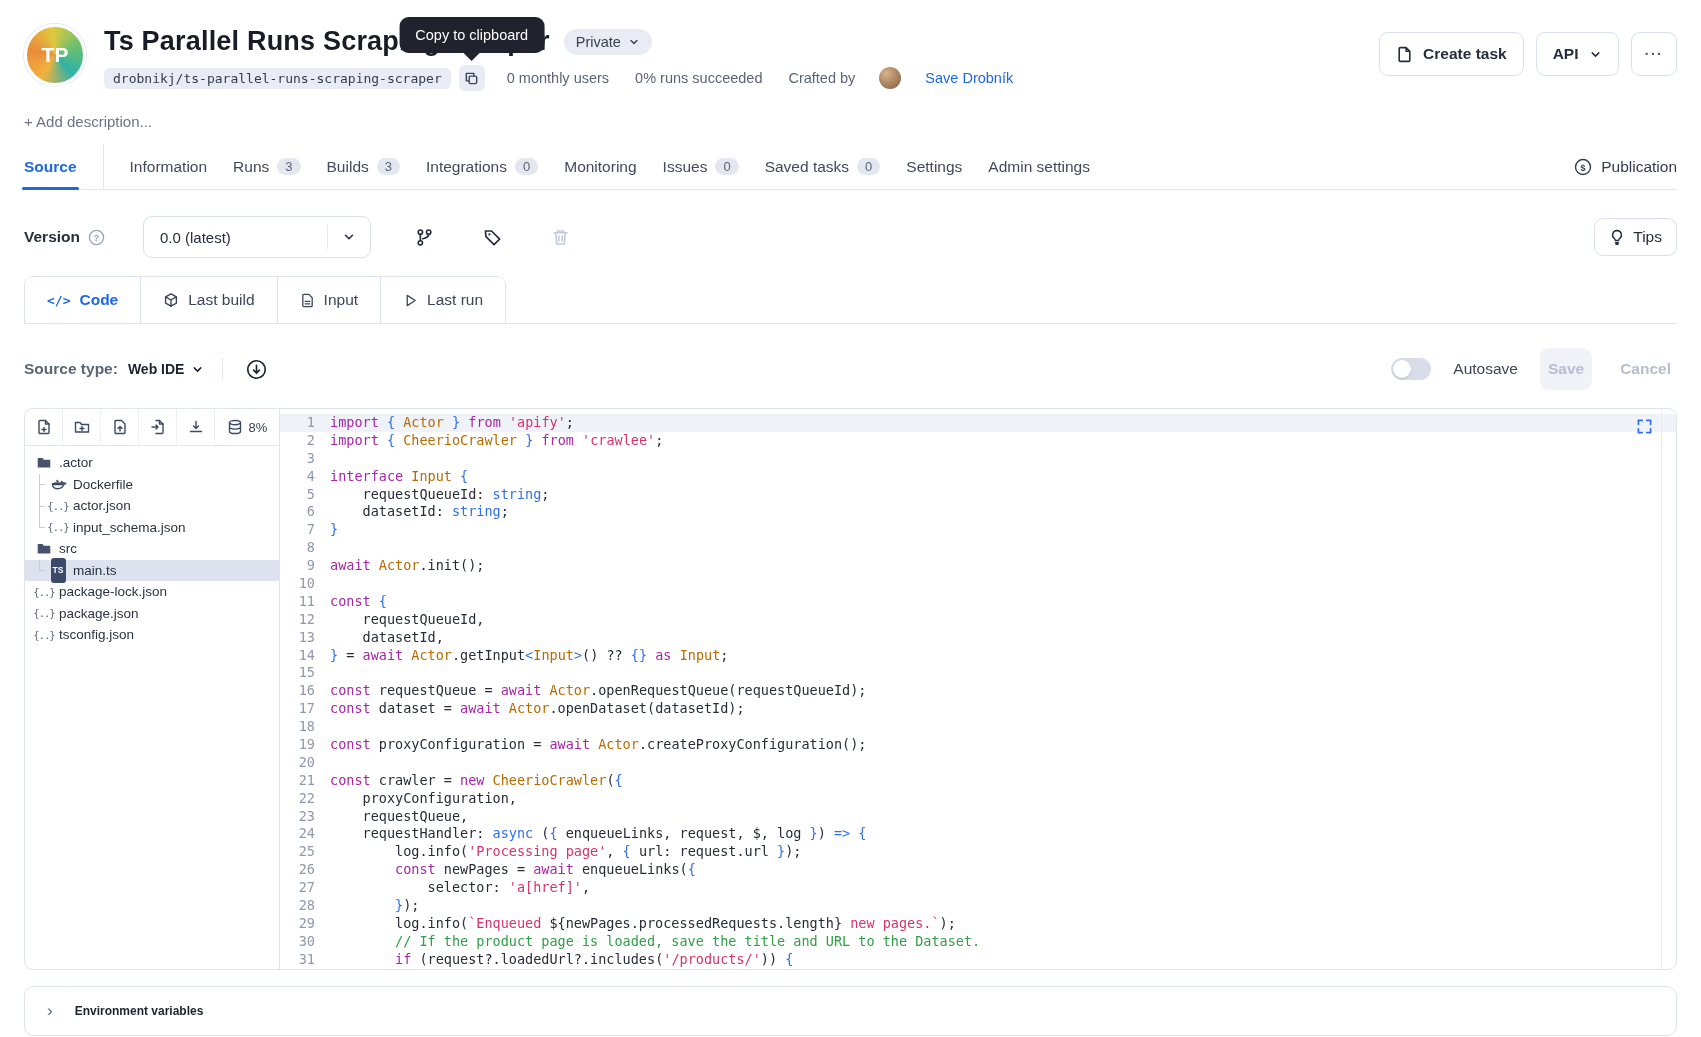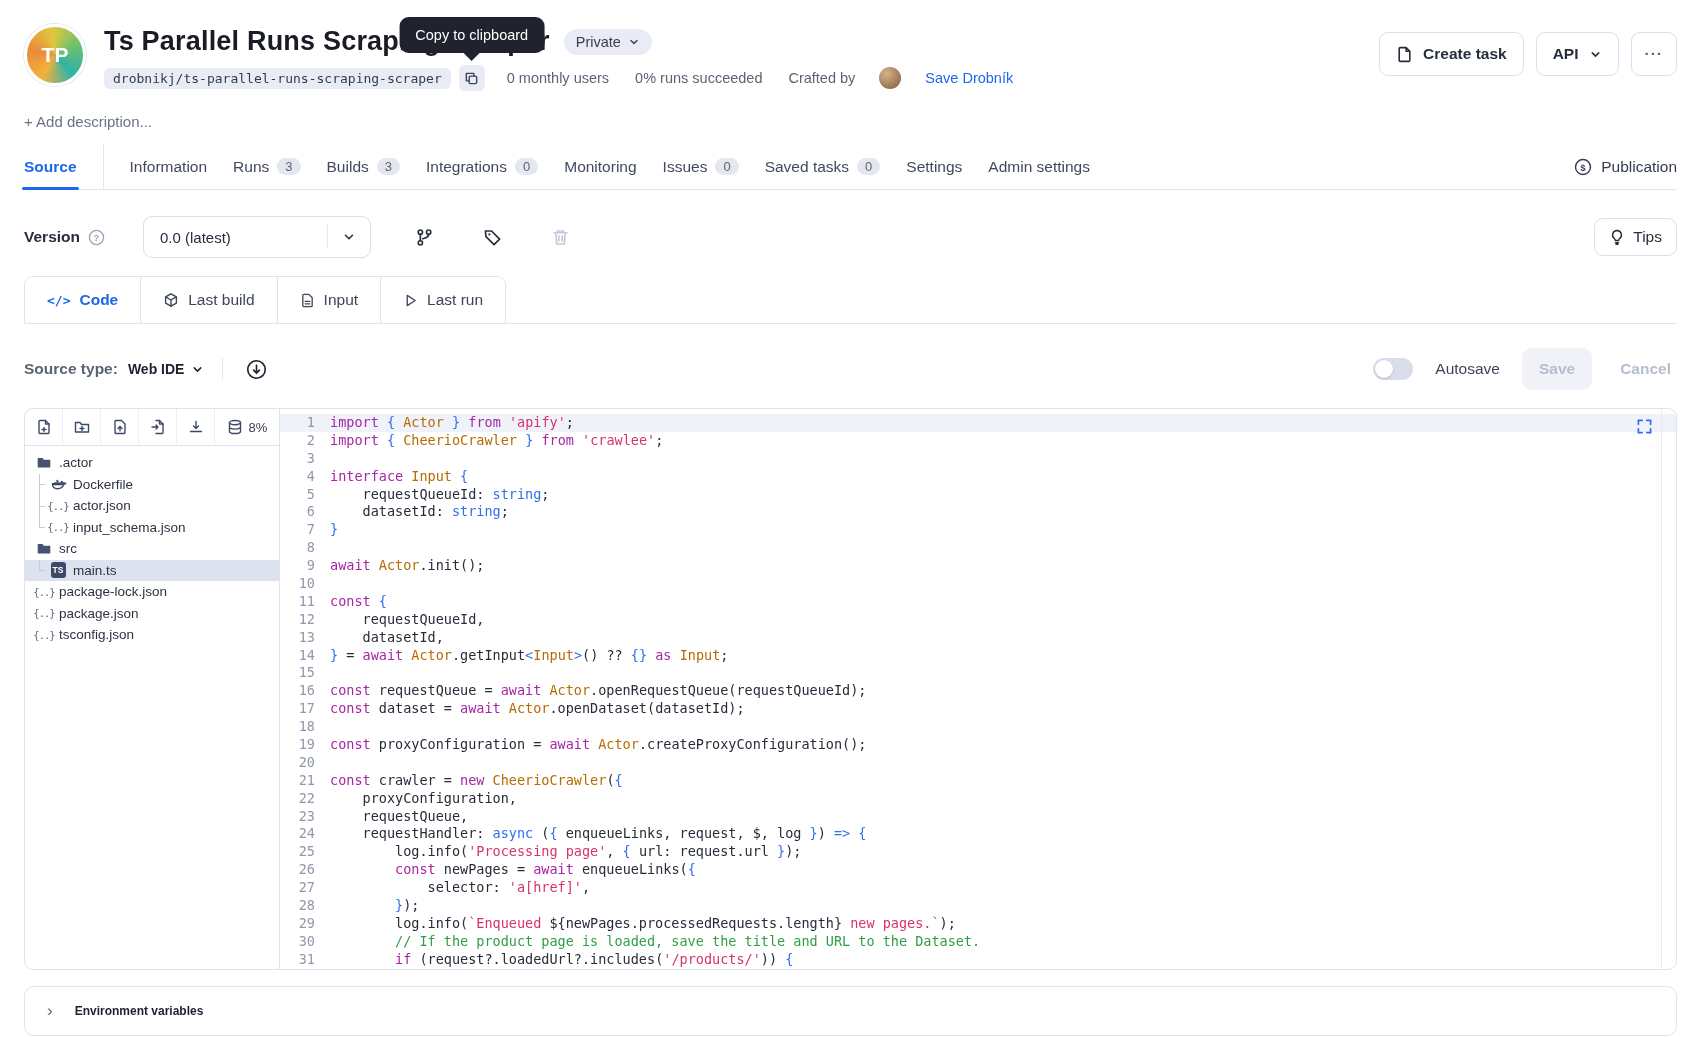--- a/index.html
+++ b/index.html
@@ -81,21 +81,21 @@
   
   .source-row{display:flex;align-items:center;margin-top:24px;gap:10px}
   .src-label{font-size:15.5px;font-weight:600;color:#5b6475}
   .src-val{font-size:14px;font-weight:700;color:#1c2230;display:flex;align-items:center;gap:7px;cursor:pointer}
   .v-sep{width:1px;height:22px;background:#e2e7f1;margin:0 8px}
   .right-controls{margin-left:auto;display:flex;align-items:center;gap:22px}
   .toggle{width:40px;height:22px;border-radius:12px;background:#d9dde9;position:relative;cursor:pointer;border:none}
   .toggle .knob{position:absolute;left:2px;top:2px;width:18px;height:18px;border-radius:50%;background:#fff;
     box-shadow:0 1px 2px rgba(0,0,0,.18)}
   .toggle-label{font-size:15.5px;color:#3d4559}
-  .save-btn{background:#f1f2f8;border:none;border-radius:9px;height:42px;padding:0 17px;
+  .save-btn{background:#f1f2f8;border:none;border-radius:9px;height:42px;padding:0 8px;
     font-size:15.5px;font-weight:600;color:#b6bdd1;cursor:default}
   .cancel-btn{background:none;border:none;font-size:15.5px;font-weight:600;color:#b6bdd1;cursor:default;padding:0 6px}
 
   
   .panel{margin-top:18px;border:1px solid #dfe3ee;border-radius:9px;display:flex;height:562px;
     overflow:hidden;background:#fff}
   .tree{width:255px;flex:none;border-right:1px solid #dfe3ee;display:flex;flex-direction:column}
   .tree-toolbar{display:flex;border-bottom:1px solid #dfe3ee;height:37px;flex:none}
   .tt-cell{display:flex;align-items:center;justify-content:center;gap:6px;border-right:1px solid #eceff5;
     width:38px;cursor:pointer;background:none;border-top:none;border-bottom:none;border-left:none}
@@ -105,21 +105,21 @@
   .tree-row{display:flex;align-items:center;height:21.5px;padding-left:9px;font-size:13.5px;color:#2b3342;
     cursor:pointer;position:relative}
   .tree-row.selected{background:#dde2ee}
   .conn{position:relative;width:14px;align-self:stretch;flex:none}
   .conn::before{content:"";position:absolute;left:5px;top:0;border-left:1px solid #c4cbdb}
   .conn.mid::before{bottom:0}
   .conn.end::before{height:55%}
   .conn::after{content:"";position:absolute;left:5px;top:50%;width:6px;border-top:1px solid #c4cbdb}
   .tree-ico{width:20px;display:inline-flex;justify-content:center;margin-right:5px;flex:none}
   .json-ico{font-family:"DejaVu Sans Mono",monospace;font-size:10.5px;color:#5f6a80;letter-spacing:-1px}
-  .ts-badge{width:15px;height:16px;background:#3b4a68;border-radius:3px;color:#fff;font-size:8.5px;
+  .ts-badge{width:15px;height:25px;background:#3b4a68;border-radius:3px;color:#fff;font-size:8.5px;
     font-weight:700;display:inline-flex;align-items:center;justify-content:center}
 
   .editor{flex:1;position:relative;padding-top:5px;font-family:"DejaVu Sans Mono",monospace}
   .cl{display:flex;height:17.9px;line-height:17.9px;font-size:13.5px}
   .cl.active-line{background:#eff2f8}
   .ln{flex:0 0 50px;text-align:right;padding-right:15px;color:#8f98ac;user-select:none}
   .lc{white-space:pre;color:var(--df);flex:1}
   .tk-k{color:var(--kw)} .tk-t{color:var(--ty)} .tk-s{color:var(--st)}
   .tk-b{color:var(--pu)} .tk-c{color:var(--co)} .tk-d{color:var(--df)}
   .scroll-track{position:absolute;top:0;right:0;bottom:0;width:15px;border-left:1px solid #e8ebf2;cursor:pointer}

